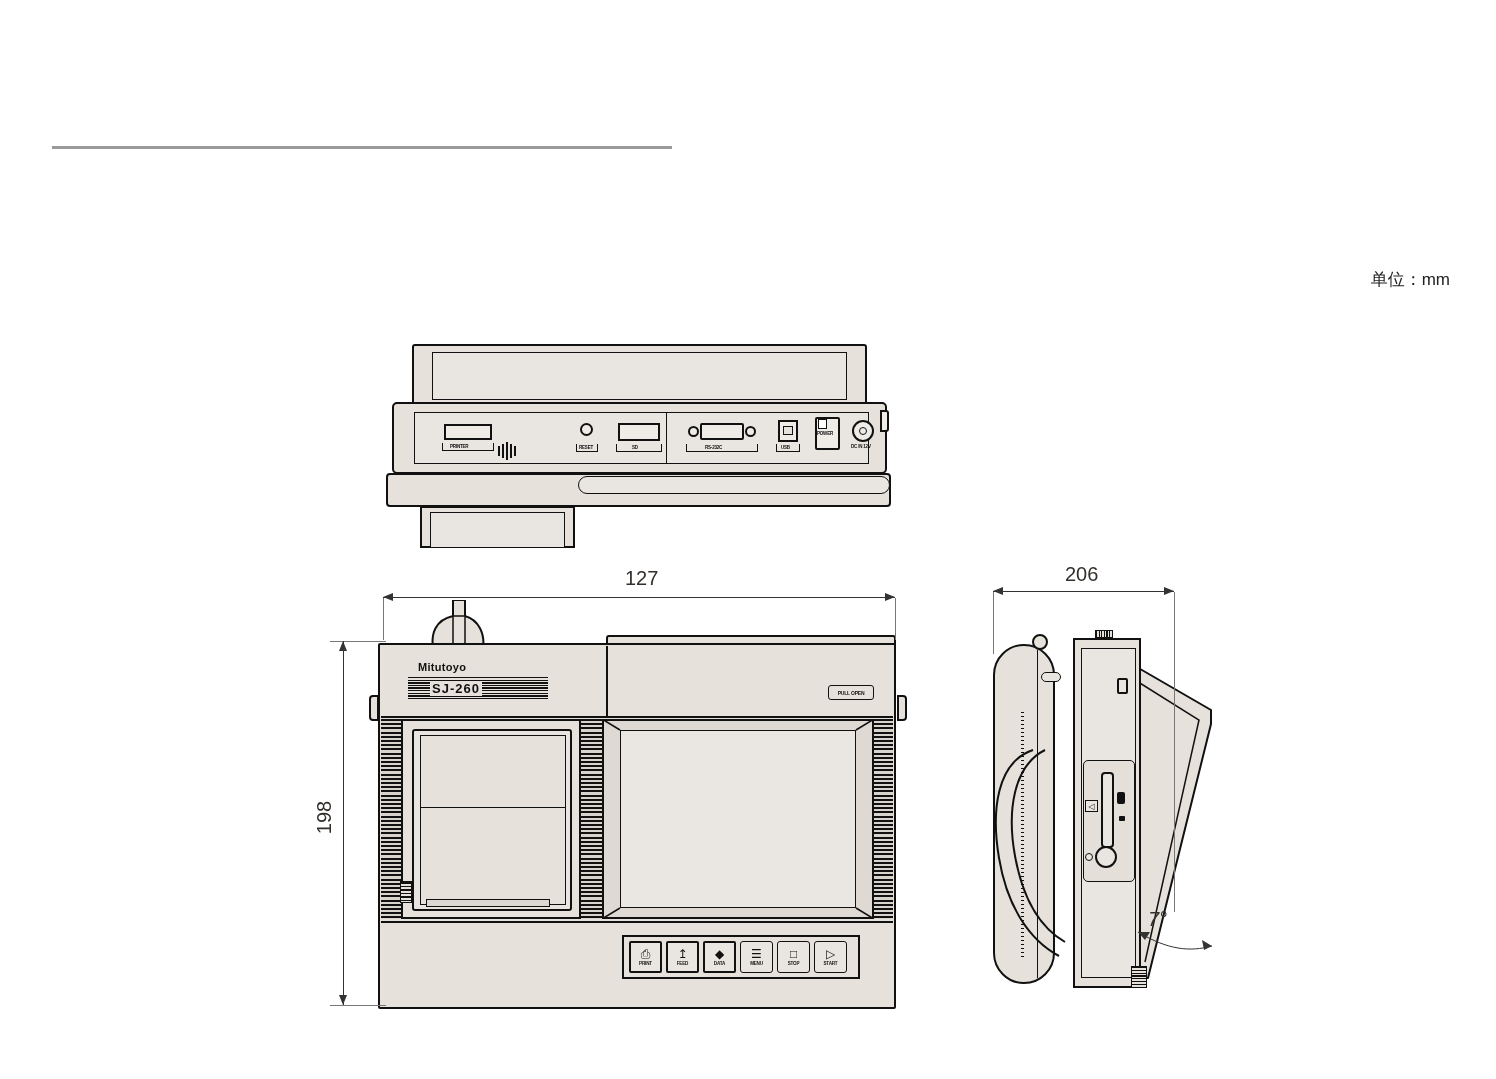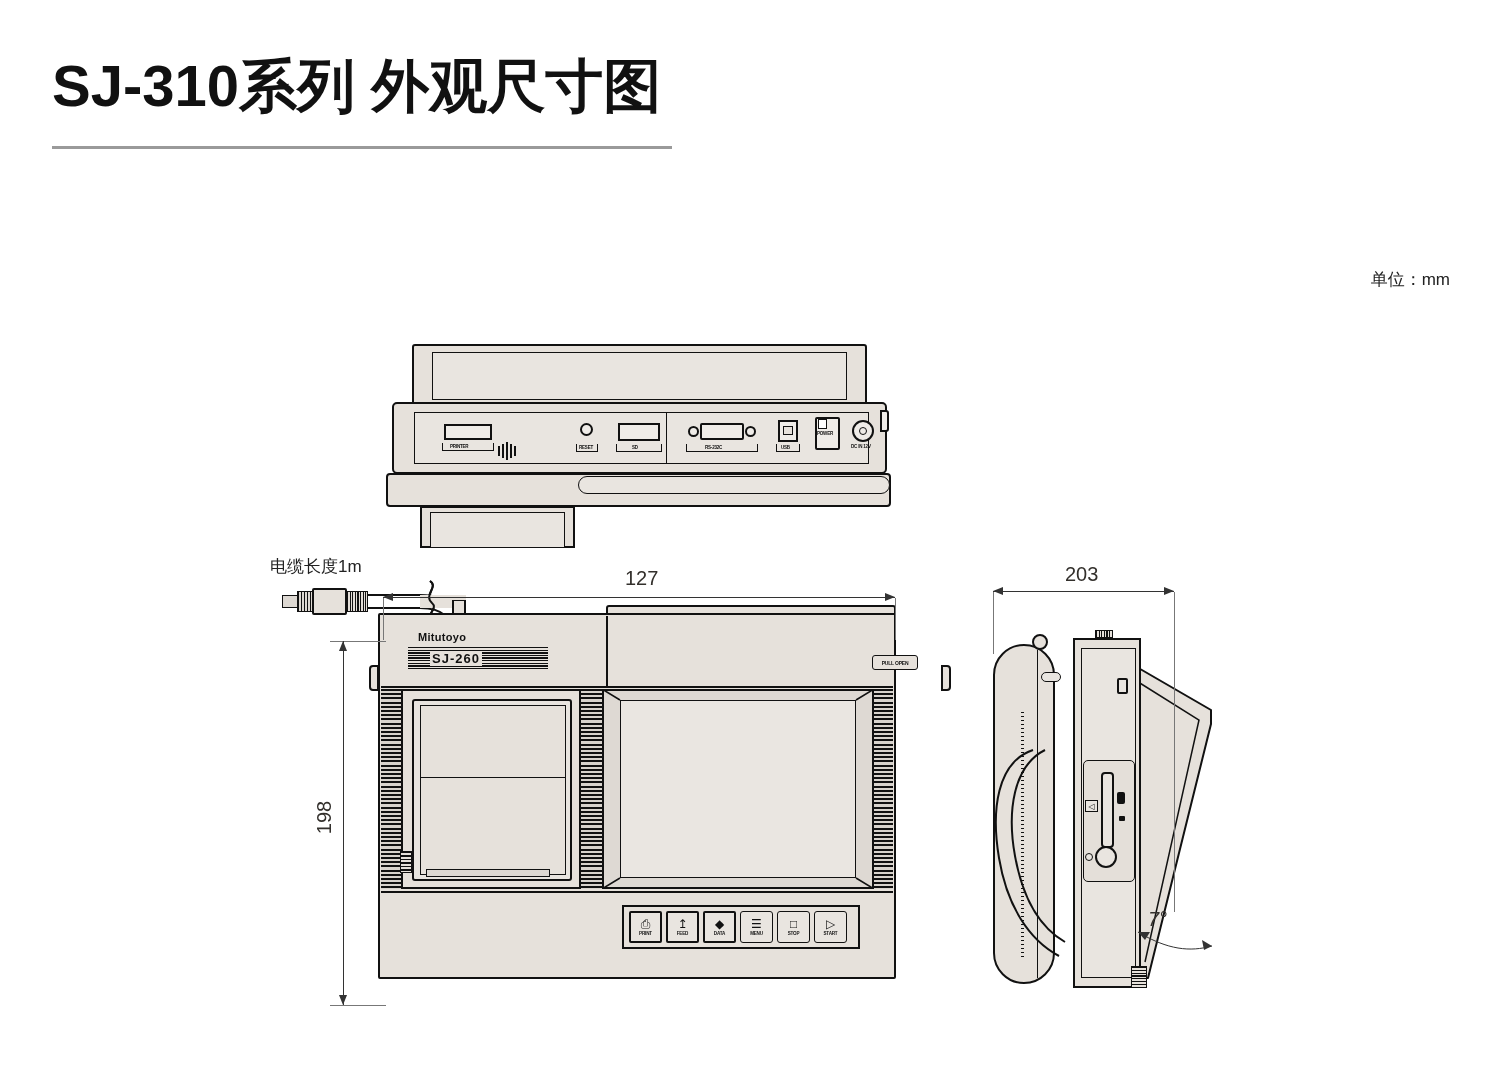--- a/index.html
+++ b/index.html
@@ -101,21 +101,21 @@
     border-right:1.5px solid #111;border-bottom:1.5px solid #111;box-sizing:border-box;
   }
   .port-txt{
     position:absolute;font-size:4.5px;font-weight:bold;color:#111;
     letter-spacing:-.2px;white-space:nowrap;transform:scaleY(1.15);
   }
   .speaker{position:absolute;width:22px;height:18px;}
   .speaker i{position:absolute;top:0;width:2px;height:100%;background:#111;}
 
   
-  #frontview{left:378px;top:605px;width:520px;height:375px;padding-left:44px;}
+  #frontview{left:378px;top:635px;width:520px;height:375px;}
   .fv-shell{
     position:absolute;left:0;top:8px;width:518px;height:366px;
     background:#e6e1db;border:2px solid #111;box-sizing:border-box;border-radius:2px;
   }
   .fv-top-strip{
     position:absolute;left:228px;top:0;width:290px;height:12px;
     background:#e6e1db;border:2px solid #111;box-sizing:border-box;border-radius:3px 3px 0 0;
   }
   .fv-upper{
     position:absolute;left:3px;top:11px;width:512px;height:72px;
@@ -281,21 +281,20 @@
     background:repeating-linear-gradient(to bottom,#111 0,#111 1.2px,#e6e1db 1.2px,#e6e1db 2.8px);
     border:1.5px solid #111;box-sizing:border-box;
   }
   svg.wedge-svg{position:absolute;left:0;top:0;overflow:visible;}
 </style>
 </head>
 <body>
 
 <div class="page">
 
-  <div class="title">SJ-310系列 外观尺寸图</div>
   <div class="title-rule"></div>
 
   <div class="unit">单位：mm</div>
 
   <div class="dw" id="topview">
     <div class="tv-lid"></div>
     <div class="tv-lid-inner"></div>
 
     <div class="tv-body"></div>
     <div class="tv-panel"></div>
@@ -340,38 +339,20 @@
     <div class="port" style="left:479px;top:87px;width:8px;height:8px;border-radius:50%;border-width:1.5px;"></div>
     <div class="port-txt" style="left:471px;top:104px;">DC IN 12V</div>
 
     <div class="tv-foot"></div>
     <div class="tv-foot2"></div>
     <div class="tv-stand"></div>
     <div class="tv-stand-in"></div>
     <div class="port" style="left:500px;top:70px;width:9px;height:22px;border-radius:0 3px 3px 0;"></div>
   </div>
 
-  <div class="dw" id="cable">
-    <div class="cab-label">电缆长度1m</div>
-    <div class="cab-plug"></div>
-    <div class="cab-ferrule"></div>
-    <div class="cab-body"></div>
-    <div class="cab-knurl"></div>
-    <svg class="wedge-svg" width="240" height="100">
-      <path d="M98,40 L150,40" stroke="#111" stroke-width="2" fill="none"></path>
-      <path d="M98,53 L150,53" stroke="#111" stroke-width="2" fill="none"></path>
-      <path d="M150,40 C180,40 196,52 196,80 L196,100" stroke="#111" stroke-width="2" fill="none"></path>
-      <path d="M150,53 C172,53 184,62 184,86 L184,100" stroke="#111" stroke-width="2" fill="none"></path>
-      <path d="M160,26 C169,32 153,40 162,48 C168,53 158,58 160,64" stroke="#111" stroke-width="2" fill="none"></path>
-      <rect x="150" y="40" width="46" height="13" fill="#e6e1db" stroke="none"></rect>
-      <path d="M150,40 L150,53" stroke="none"></path>
-      <path d="M98,40 L150,40 M98,53 L150,53" stroke="#111" stroke-width="2" fill="none"></path>
-      <path d="M160,26 C169,32 153,40 162,48 C168,53 158,58 160,64" stroke="#111" stroke-width="2" fill="none"></path>
-    </svg>
-  </div>
 
   <svg style="position:absolute;left:425px;top:600px;" width="90" height="50">
     <path d="M28,0 L28,16 C10,20 6,34 8,48 L58,48 C60,34 54,20 40,16 L40,0 Z" fill="#e6e1db" stroke="#111" stroke-width="2"></path>
     <rect x="28" y="16" width="12" height="28" fill="#e6e1db" stroke="#111" stroke-width="1.5"></rect>
     <rect x="22" y="44" width="26" height="6" fill="#e6e1db" stroke="#111" stroke-width="1.5"></rect>
   </svg>
 
   <div class="dw" id="frontview">
     <div class="fv-top-strip"></div>
     <div class="fv-shell"></div>
@@ -479,21 +460,21 @@
   <div class="dimline-v" style="left:343px;top:641px;height:364px;"></div>
   <div class="arrow-u" style="left:339px;top:641px;"></div>
   <div class="arrow-d" style="left:339px;top:995px;"></div>
   <div class="dimtext" style="left:308px;top:806px;transform:rotate(-90deg);transform-origin:center;">198</div>
 
   <div class="extline" style="left:993px;top:592px;height:62px;"></div>
   <div class="extline" style="left:1174px;top:592px;height:320px;"></div>
   <div class="dimline" style="left:993px;top:591px;width:181px;"></div>
   <div class="arrow-l" style="left:993px;top:587px;"></div>
   <div class="arrow-r" style="left:1164px;top:587px;"></div>
-  <div class="dimtext" style="left:1065px;top:563px;">203</div>
+  <div class="dimtext" style="left:1065px;top:563px;">206</div>
 
   <svg style="position:absolute;left:1120px;top:900px;" width="110" height="60">
     <path d="M18,32 C48,50 70,52 92,46" fill="none" stroke="#333" stroke-width="1"></path>
     <polygon points="18,32 30,32 25,40" fill="#333"></polygon>
     <polygon points="92,46 82,40 84,50" fill="#333"></polygon>
   </svg>
   <div class="dimtext" style="left:1148px;top:908px;font-style:italic;">7°</div>
 
 </div>
 

